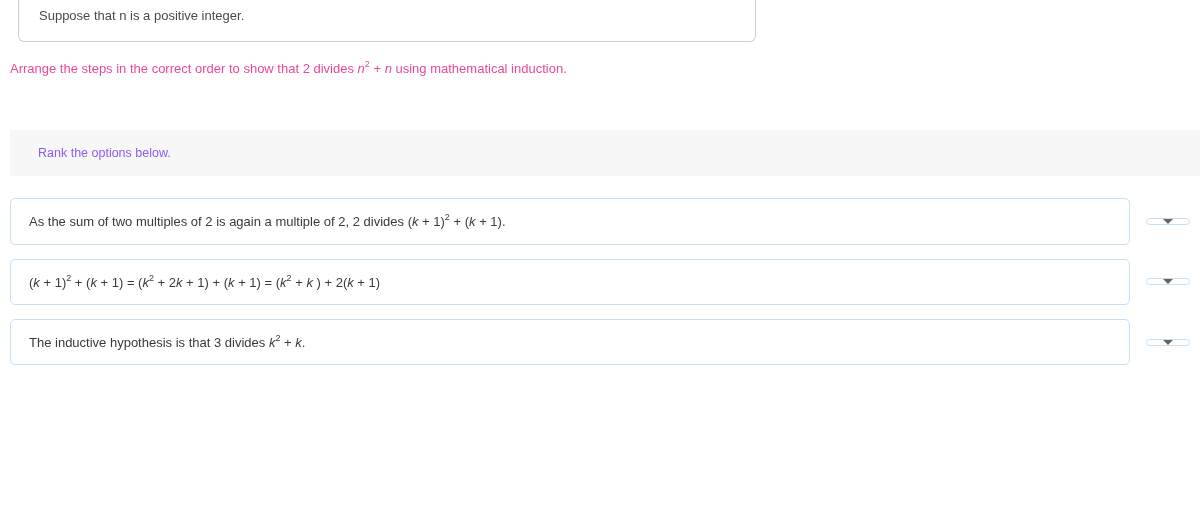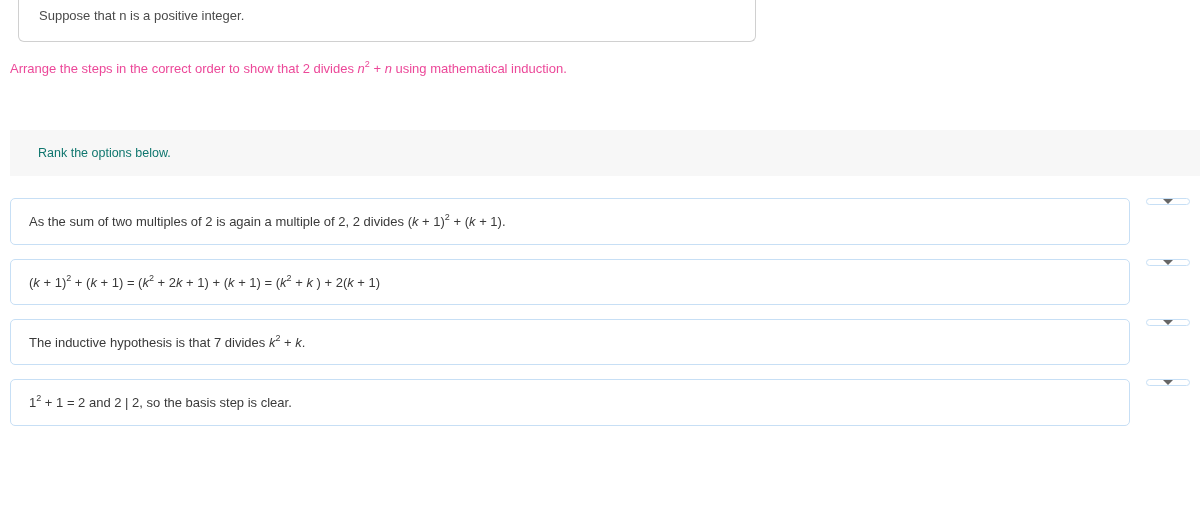--- a/index.html
+++ b/index.html
@@ -24,28 +24,28 @@
       font-size: 13px;
       color: #ec4899;
     }
     .instruction .it { font-style: italic; }
     .instruction sup { font-size: 9px; vertical-align: super; position: relative; top: -1px; }
     .rank-heading {
       margin: 54px 0 0 10px;
       background: #f7f7f7;
       padding: 16px 28px;
       font-size: 12.5px;
-      color: #0f766e;
+      color: #8b5cf6;
     }
     .options-wrap {
       margin: 22px 10px 0 10px;
     }
     .option-row {
       display: flex;
-      align-items: flex-start;
+      align-items: center;
       gap: 16px;
       margin-bottom: 14px;
     }
     .option-card {
       flex: 1;
       border: 1px solid #c7dff5;
       border-radius: 5px;
       padding: 14px 18px;
       font-size: 13px;
       color: #3a3a3a;
@@ -97,27 +97,19 @@
     <div class="option-row">
       <div class="option-card">
         <span><span>(</span><span class="it">k</span><span> + 1)</span><sup>2</sup><span> + (</span><span class="it">k</span><span> + 1) = (</span><span class="it">k</span><sup>2</sup><span> + 2</span><span class="it">k</span><span> + 1) + (</span><span class="it">k</span><span> + 1) = (</span><span class="it">k</span><sup>2</sup><span> + </span><span class="it">k</span><span> ) + 2(</span><span class="it">k</span><span> + 1)</span></span>
       </div>
       <div class="dropdown-btn">
         <div class="caret"></div>
       </div>
     </div>
     <div class="option-row">
       <div class="option-card">
-        <span><span>The inductive hypothesis is that 7 divides </span><span class="it">k</span><sup>2</sup><span> + </span><span class="it">k</span><span>.</span></span>
-      </div>
-      <div class="dropdown-btn">
-        <div class="caret"></div>
-      </div>
-    </div>
-    <div class="option-row">
-      <div class="option-card">
-        <span><span>1</span><sup>2</sup><span> + 1 = 2 and 2 | 2, so the basis step is clear.</span></span>
+        <span><span>The inductive hypothesis is that 3 divides </span><span class="it">k</span><sup>2</sup><span> + </span><span class="it">k</span><span>.</span></span>
       </div>
       <div class="dropdown-btn">
         <div class="caret"></div>
       </div>
     </div>
   </div>
 
 </body></html>

